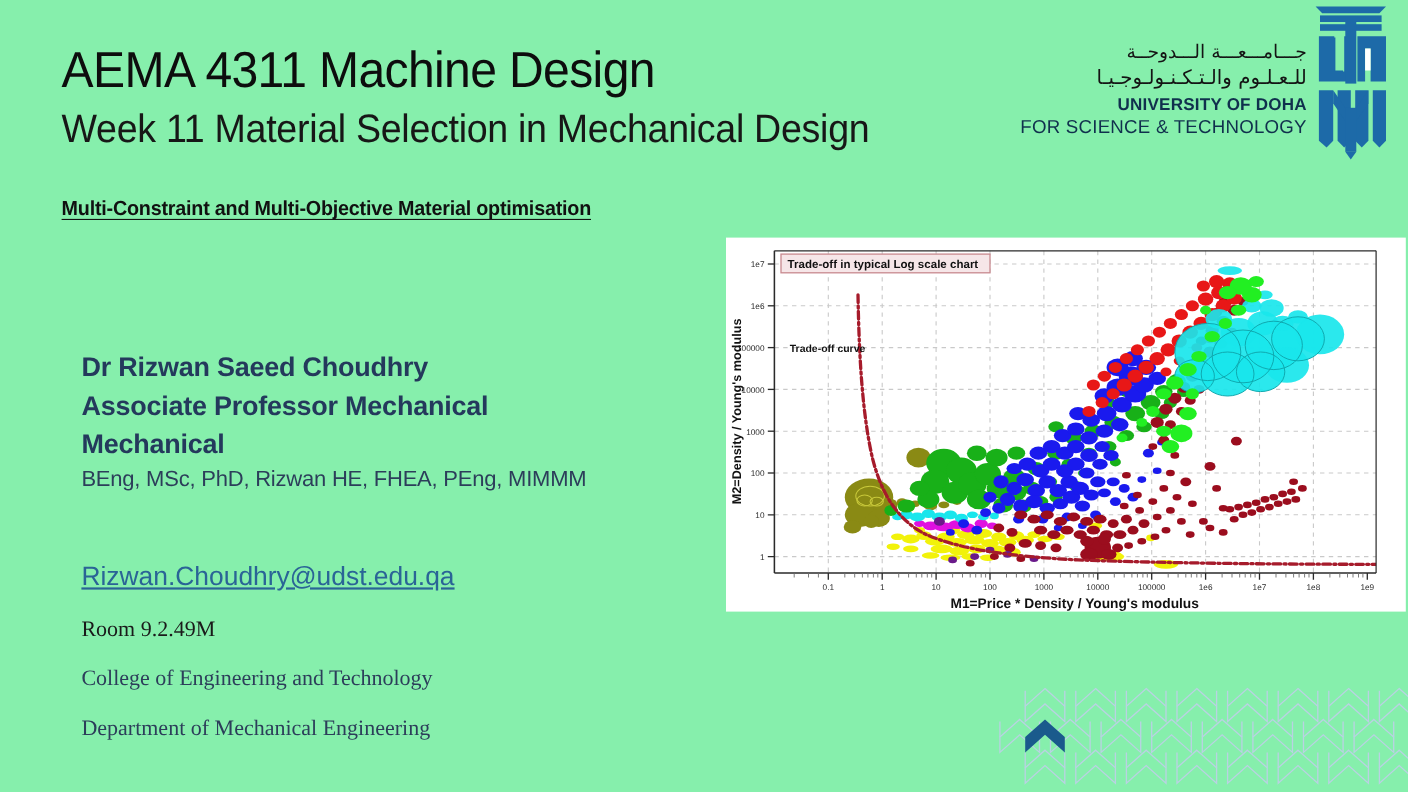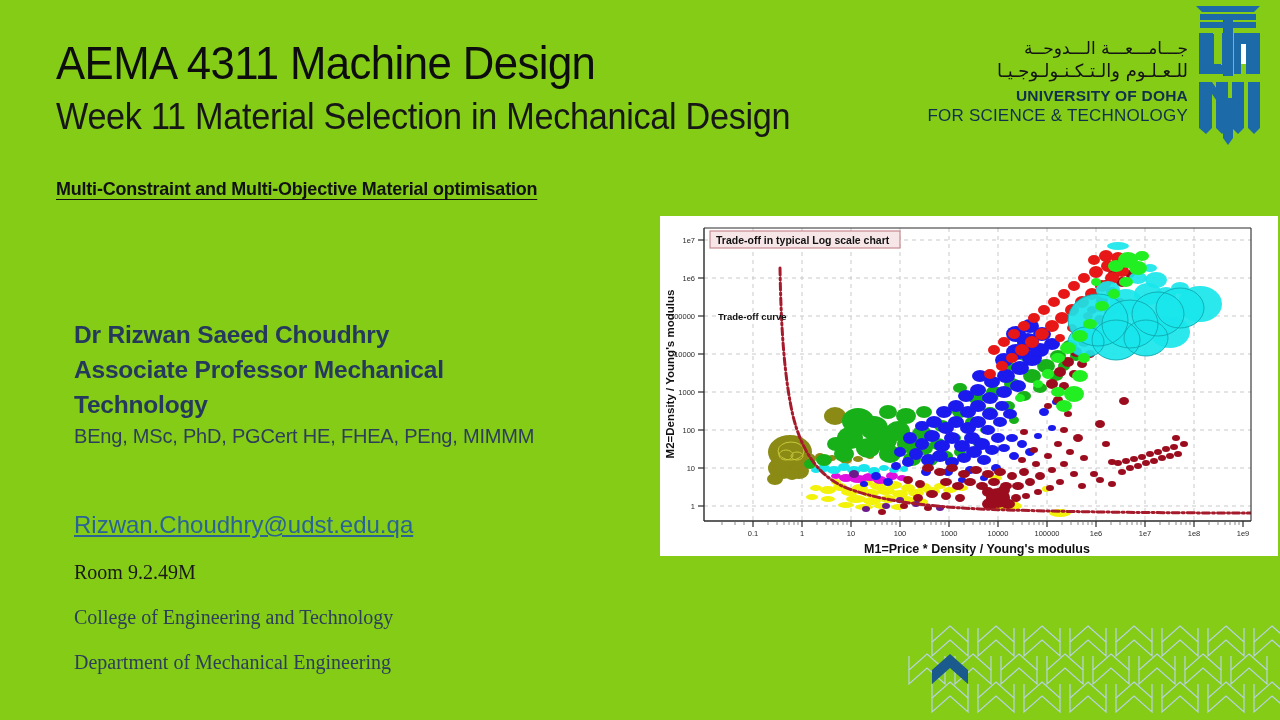--- a/index.html
+++ b/index.html
@@ -1,21 +1,21 @@
 <!DOCTYPE html>
 <html><head>
 <meta charset="utf-8">
 <style>
   html,body{margin:0;padding:0;}
   body{
     width:1280px;height:720px;overflow:hidden;background:#ffffff;
     font-family:"Liberation Sans", sans-serif;
     position:relative;
   }
-  .slide{position:absolute;inset:0;background:#84cc16;}
+  .slide{position:absolute;inset:0;background:#86efac;}
 
   
   .title-main{
     position:absolute;left:56px;top:36px;
     font-size:46px;font-weight:400;color:#0d0d0d;
     letter-spacing:-0.6px;white-space:nowrap;
     font-family:"Liberation Sans", sans-serif;
     transform:scaleX(0.95);transform-origin:left top;
   }
   .title-sub{
@@ -109,22 +109,22 @@
         <path d="M54 80 L43 96 L43 108 L54 92 Z"></path>
         <rect x="33" y="96" width="10" height="40"></rect>
         <path d="M33 136 L43 136 L38 143 Z"></path>
       </g>
     </svg>
   </div>
 
   <div class="person-block">
     <div class="person-name">Dr Rizwan Saeed Choudhry</div>
     <div class="person-name">Associate Professor Mechanical</div>
-    <div class="person-name">Technology</div>
-    <div class="person-quals">BEng, MSc, PhD, PGCert HE, FHEA, PEng, MIMMM</div>
+    <div class="person-name">Mechanical</div>
+    <div class="person-quals">BEng, MSc, PhD, Rizwan HE, FHEA, PEng, MIMMM</div>
   </div>
 
   <div class="contact-block">
     <a class="contact-email" href="#">Rizwan.Choudhry@udst.edu.qa</a>
     <div class="contact-line dark">Room 9.2.49M</div>
     <div class="contact-line">College of Engineering and Technology</div>
     <div class="contact-line">Department of Mechanical Engineering</div>
   </div>
 
   <div class="chart-wrap">

